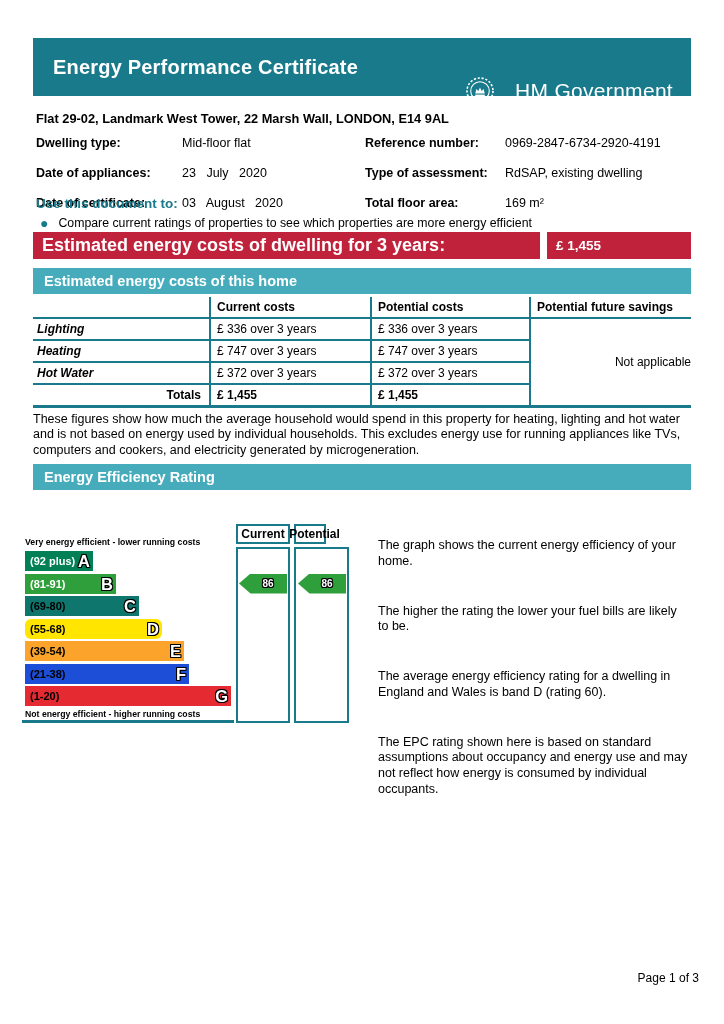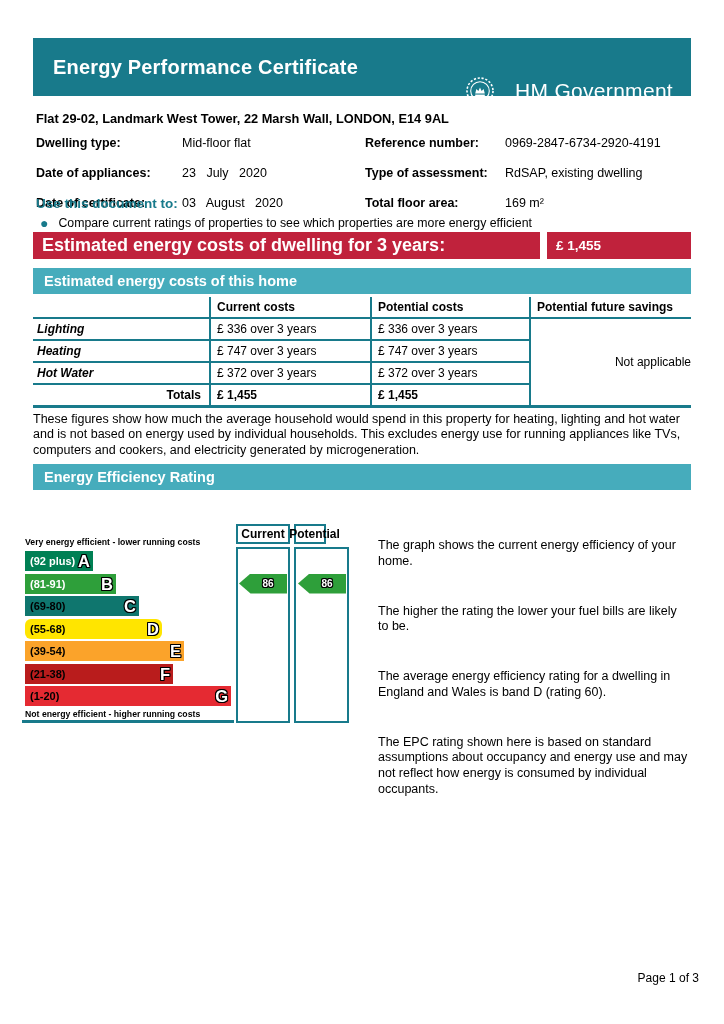--- a/index.html
+++ b/index.html
@@ -206,21 +206,21 @@
         <span class="letter outline">C</span>
       </div>
       <div class="band band-dark" style="width: 137px; background-color: rgb(255, 229, 0); border-radius: 6px;">
         <span class="range">(55-68)</span>
         <span class="letter outline">D</span>
       </div>
       <div class="band band-dark" style="width: 159px; background-color: rgb(251, 163, 42);">
         <span class="range">(39-54)</span>
         <span class="letter outline">E</span>
       </div>
-      <div class="band band-dark" style="width: 148px; background-color: #b91c1c;">
+      <div class="band band-dark" style="width: 164px; background-color: #1d4ed8;">
         <span class="range">(21-38)</span>
         <span class="letter outline">F</span>
       </div>
       <div class="band band-dark" style="width: 206px; background-color: rgb(229, 42, 50);">
         <span class="range">(1-20)</span>
         <span class="letter outline">G</span>
       </div>
     </div>
 
     <div class="bottom-label">Not energy efficient - higher running costs</div>

